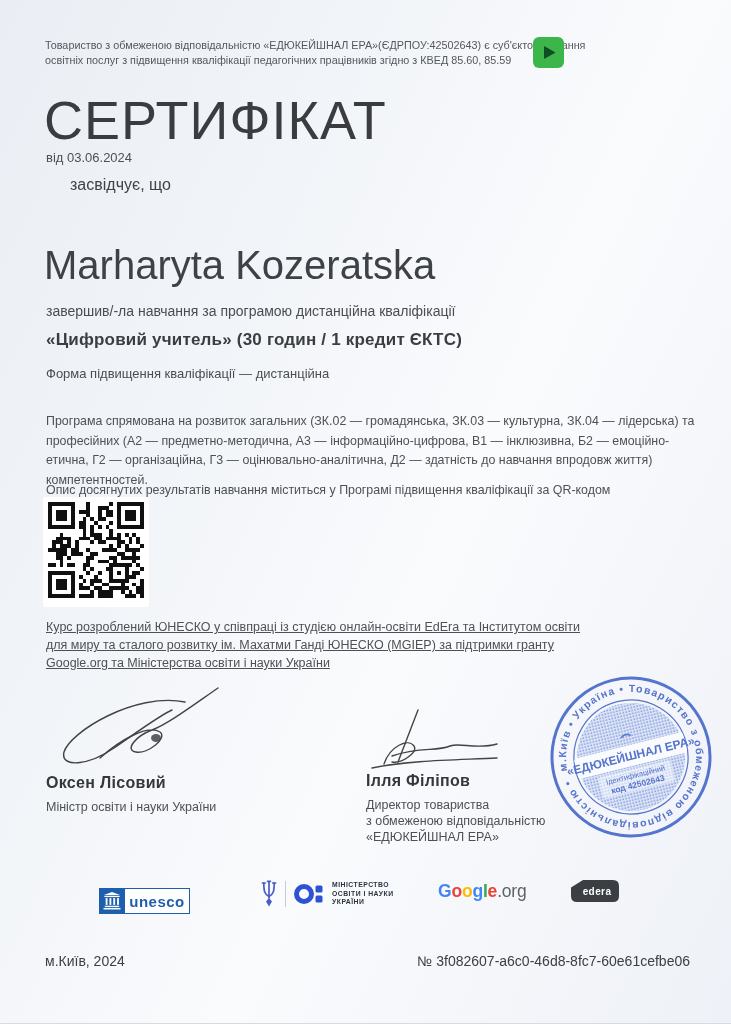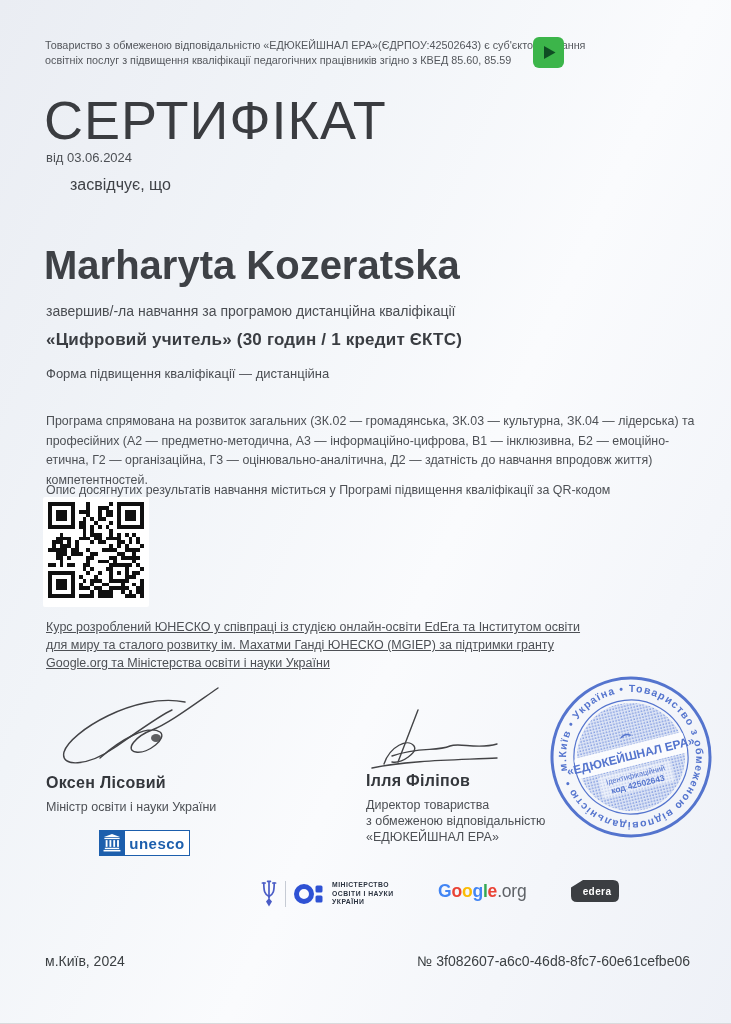--- a/index.html
+++ b/index.html
@@ -7,21 +7,21 @@
     position:relative;width:731px;height:1024px;overflow:hidden;
     font-family:"Liberation Sans","DejaVu Sans",sans-serif;
     background:linear-gradient(115deg,#eaedf3 0%,#f1f4f8 30%,#fafbfd 58%,#eef1f7 100%);
     color:#4a4d52;
   }
   .abs{position:absolute;}
   .small-par{font-size:10.8px;line-height:15px;color:#54575c;}
   .title{font-size:54px;font-weight:500;letter-spacing:1px;color:#3a3c40;line-height:1;}
   .date-line{font-size:13px;color:#4d5055;}
   .certifies{font-size:16px;color:#3f4247;margin-left:24px;}
-  .recipient{font-size:40px;font-weight:700;color:#3e4146;line-height:1;}
+  .recipient{font-size:40px;font-weight:400;color:#3e4146;line-height:1;}
   .completion{font-size:14px;color:#4a4d52;}
   .program{font-size:17px;font-weight:700;color:#3a3d42;letter-spacing:.2px;}
   .form-line{font-size:13px;color:#4a4d52;}
   .body-par{font-size:12.4px;line-height:19.5px;color:#4d5055;}
   .collab-par{font-size:12.5px;line-height:18px;color:#4d5055;text-decoration:underline;}
   .sig-name{font-size:16px;font-weight:700;color:#34373c;letter-spacing:.3px;}
   .sig-title{font-size:12.5px;line-height:16px;color:#4d5055;}
   .footer-text{font-size:14px;color:#3c4043;}
   .qr-box{background:#ffffff;padding:5px;border-radius:2px;}
   .badge{width:31px;height:31px;border-radius:6px;display:flex;align-items:center;justify-content:center;}
@@ -323,21 +323,21 @@
       </text>
       <rect x="29" y="73" width="112" height="21" rx="3" fill="#ffffff" opacity="0.95"></rect>
       <text x="85" y="88" text-anchor="middle" font-family="Liberation Sans, DejaVu Sans, sans-serif" font-size="12" font-weight="700" fill="#3f63c8">«ЕДЮКЕЙШНАЛ ЕРА»</text>
       <rect x="48" y="97" width="74" height="22" rx="2" fill="#ffffff" opacity="0.5"></rect>
       <text x="85" y="106" text-anchor="middle" font-family="Liberation Sans, DejaVu Sans, sans-serif" font-size="7.5" fill="#3f63c8">Ідентифікаційний</text>
       <text x="85" y="116" text-anchor="middle" font-family="Liberation Sans, DejaVu Sans, sans-serif" font-size="8.5" font-weight="700" fill="#3f63c8">код 42502643</text>
       <path d="M80,64 q5,-4 10,0" stroke="#3f63c8" stroke-width="1.4" fill="none"></path>
     </g>
   </svg>
 
-  <div class="abs unesco" style="left:86px;top:830px;padding-left:13px;">
+  <div class="abs unesco" style="left:86px;top:888px;padding-left:13px;">
     <div class="unesco-sq" style="background:#1d5fad;">
       <svg width="22" height="22" viewBox="0 0 26 26">
         <g fill="#ffffff">
           <polygon points="13,2.5 3.5,6 22.5,6"></polygon>
           <rect x="4" y="6.8" width="18" height="1.6"></rect>
           <rect x="5.5" y="9.6" width="2.2" height="8"></rect>
           <rect x="10" y="9.6" width="2.2" height="8"></rect>
           <rect x="14.5" y="9.6" width="2.2" height="8"></rect>
           <rect x="19" y="9.6" width="2.2" height="8"></rect>
           <rect x="4.5" y="18.6" width="17" height="1.6"></rect>

